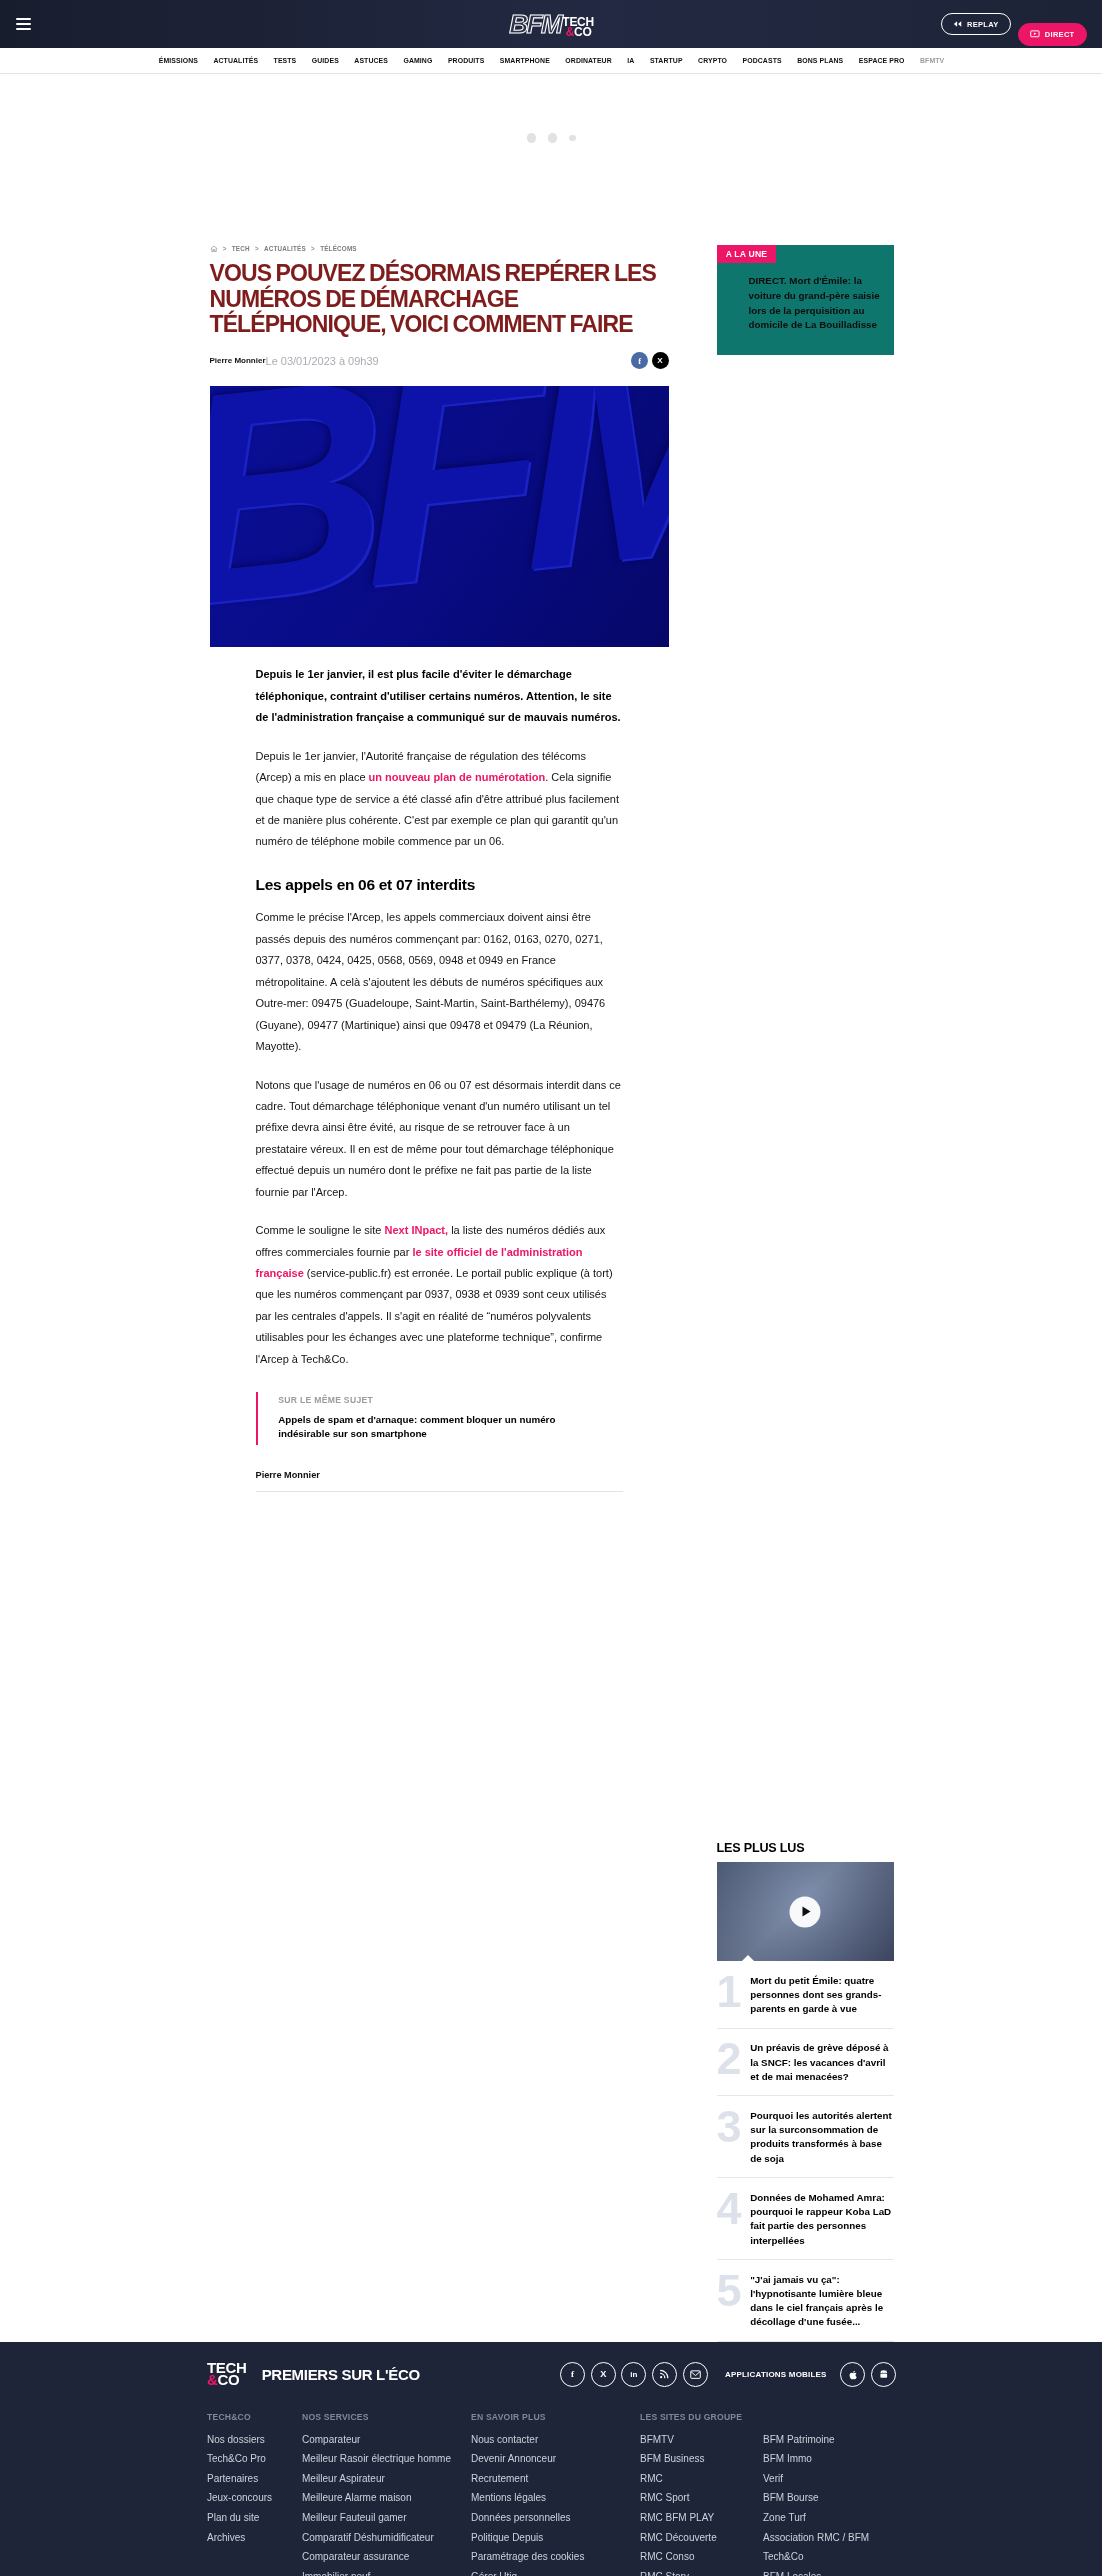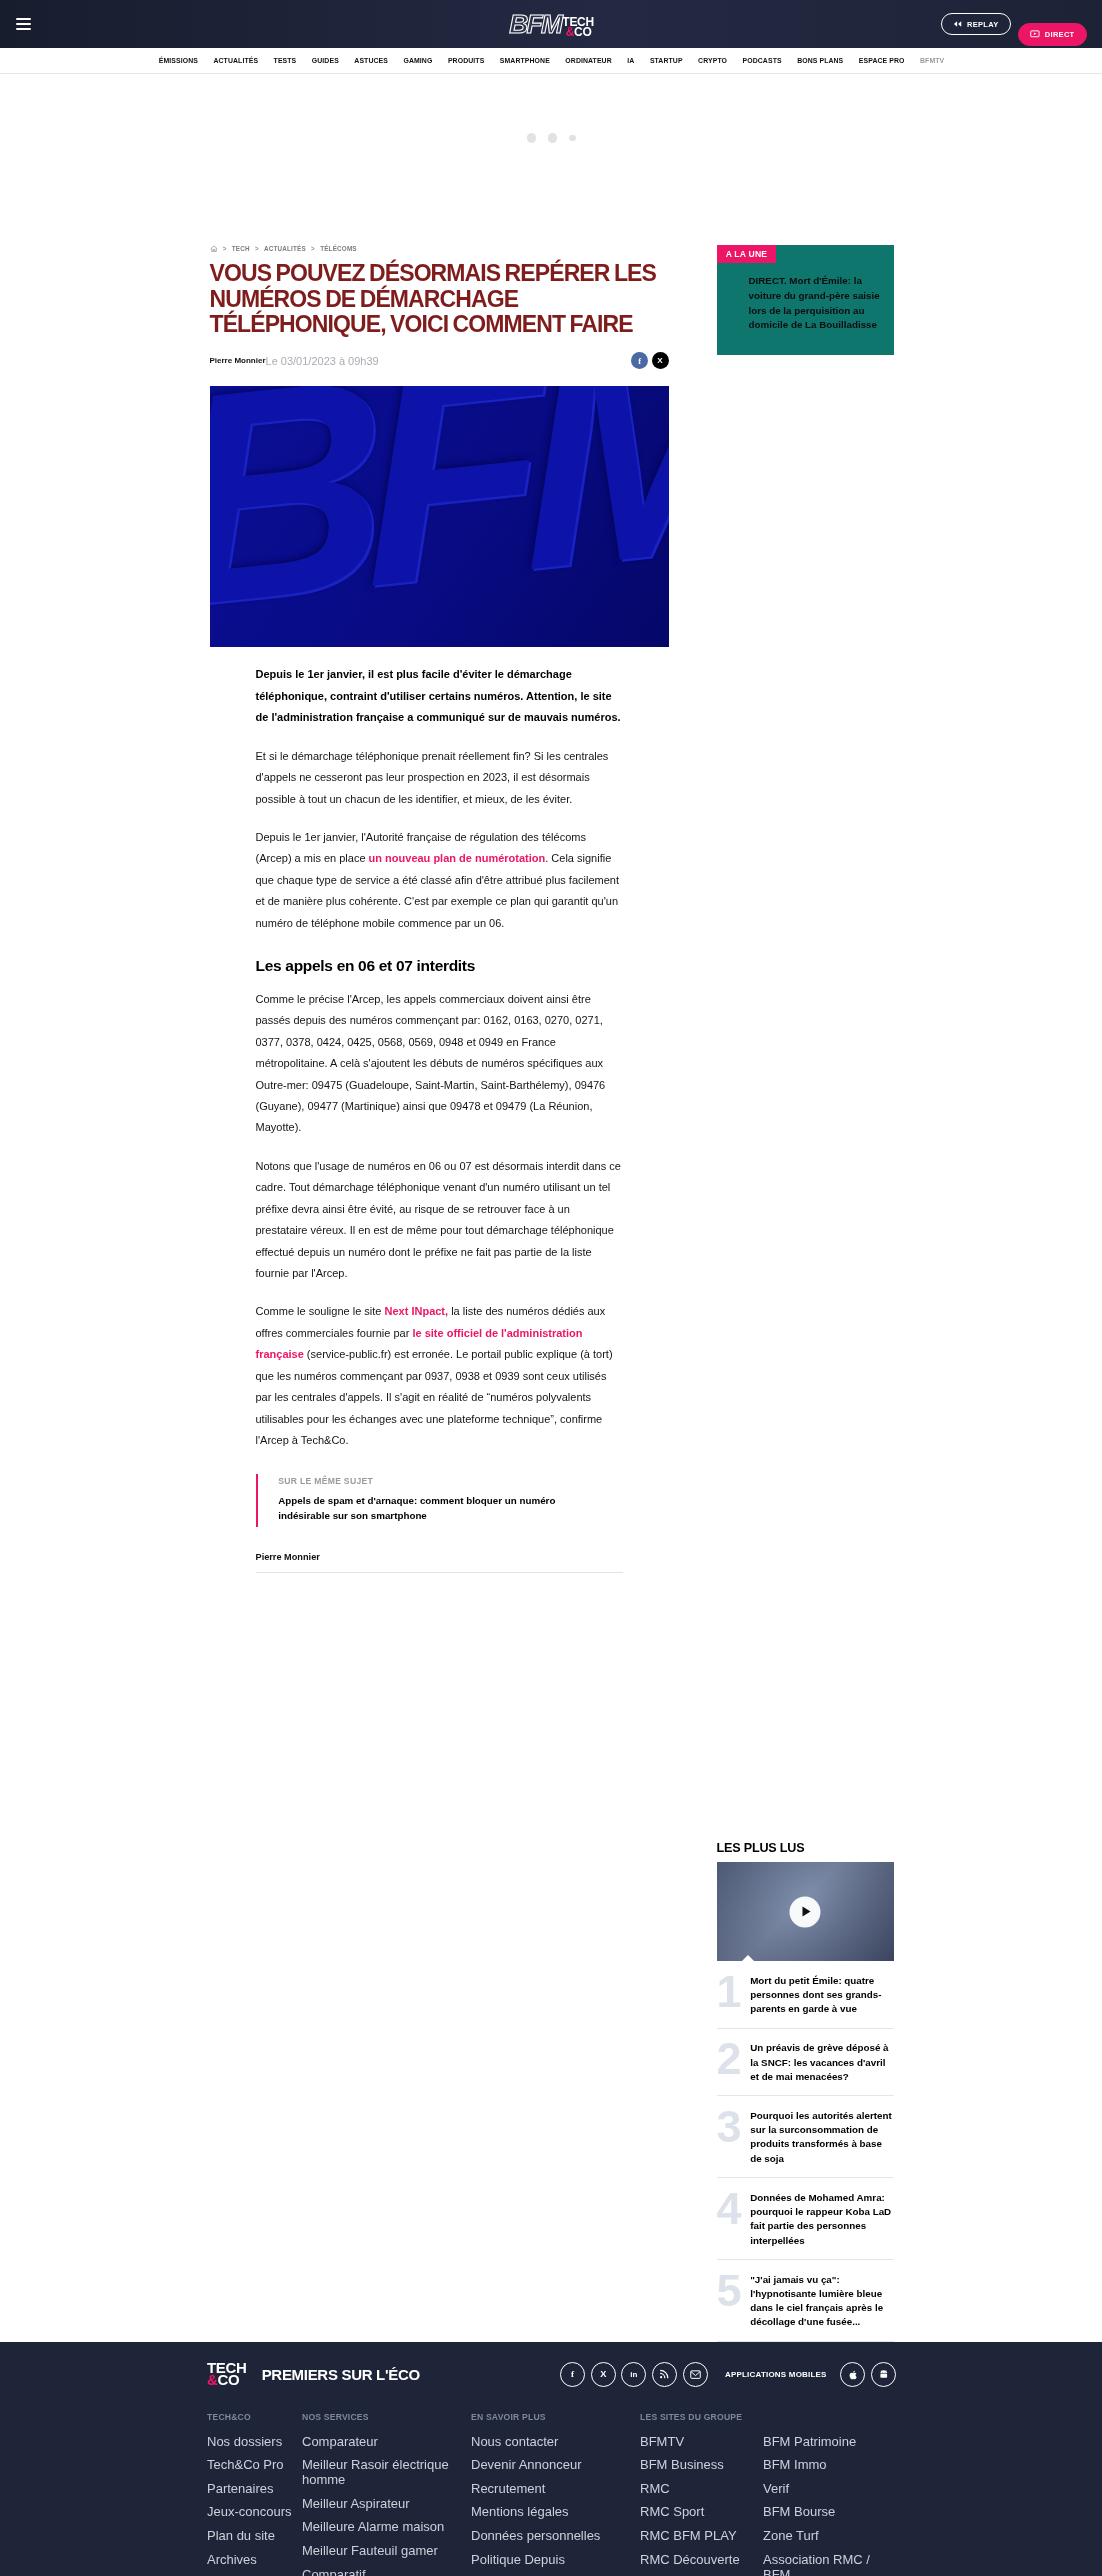--- a/index.html
+++ b/index.html
@@ -91,21 +91,21 @@
   .f-logo .amp { color:#ed1566; }
   .f-tagline { font-size:15px; font-weight:900; letter-spacing:-0.3px; margin-left:15px; text-transform:uppercase; }
   .f-social { margin-left:auto; display:flex; align-items:center; gap:5.7px; }
   .s-circ { width:25px; height:25px; border-radius:50%; border:0.9px solid #fff; display:flex; align-items:center; justify-content:center; color:#fff; font-weight:800; font-size:9.2px; cursor:pointer; background:transparent; }
   .s-circ.fbf { font-family:"Liberation Serif", serif; }
   .s-circ.inin { font-size:8px; }
   .apps-label { font-size:8px; font-weight:800; letter-spacing:0.2px; margin:0 8px 0 11.5px; }
   .f-cols { display:flex; margin-top:25px; }
   .f-col h4 { font-size:8.6px; font-weight:800; color:#7e879b; letter-spacing:0.2px; margin-bottom:11.5px; }
   .f-col ul { list-style:none; }
-  .f-col li { font-size:13px; color:#ccd1dc; margin-bottom:8.6px; cursor:pointer; }
+  .f-col li { font-size:10px; color:#ccd1dc; margin-bottom:8.6px; cursor:pointer; }
   .f-col.c1 { width:95px; }
   .f-col.c2 { width:169px; }
   .f-col.c3 { width:169px; }
   .f-col.c4 { width:256px; }
   .g-lists { display:flex; }
   .g-lists ul { width:123px; }
   svg.ic { display:block; }
 </style>
 </head>
 <body>
@@ -193,21 +193,20 @@
         <span class="circ fb">f</span>
         <span class="circ xx">X</span>
       </span>
     </div>
     <div class="hero">
       <span class="bfm3d">BFM</span>
     </div>
     <div class="article-body">
       <p class="chapo">Depuis le 1er janvier, il est plus facile d'éviter le démarchage téléphonique, contraint d'utiliser certains numéros. Attention, le site de l'administration française a communiqué sur de mauvais numéros.</p>
       <div id="article-blocks">
-          <p class="bp"><span>Et si le démarchage téléphonique prenait réellement fin? Si les centrales d'appels ne cesseront pas leur prospection en 2023, il est désormais possible à tout un chacun de les identifier, et mieux, de les éviter.</span></p>
           <p class="bp"><span>Depuis le 1er janvier, l'Autorité française de régulation des télécoms (Arcep) a mis en place </span><span class="link">un nouveau plan de numérotation</span><span>. Cela signifie que chaque type de service a été classé afin d'être attribué plus facilement et de manière plus cohérente. C'est par exemple ce plan qui garantit qu'un numéro de téléphone mobile commence par un 06.</span></p>
           <h2>Les appels en 06 et 07 interdits</h2>
           <p class="bp"><span>Comme le précise l'Arcep, les appels commerciaux doivent ainsi être passés depuis des numéros commençant par: 0162, 0163, 0270, 0271, 0377, 0378, 0424, 0425, 0568, 0569, 0948 et 0949 en France métropolitaine. A celà s'ajoutent les débuts de numéros spécifiques aux Outre-mer: 09475 (Guadeloupe, Saint-Martin, Saint-Barthélemy), 09476 (Guyane), 09477 (Martinique) ainsi que 09478 et 09479 (La Réunion, Mayotte).</span></p>
           <p class="bp"><span>Notons que l'usage de numéros en 06 ou 07 est désormais interdit dans ce cadre. Tout démarchage téléphonique venant d'un numéro utilisant un tel préfixe devra ainsi être évité, au risque de se retrouver face à un prestataire véreux. Il en est de même pour tout démarchage téléphonique effectué depuis un numéro dont le préfixe ne fait pas partie de la liste fournie par l'Arcep.</span></p>
           <p class="bp"><span>Comme le souligne le site </span><span class="link">Next INpact,</span><span> la liste des numéros dédiés aux offres commerciales fournie par </span><span class="link">le site officiel de l'administration française</span><span> (service-public.fr) est erronée. Le portail public explique (à tort) que les numéros commençant par 0937, 0938 et 0939 sont ceux utilisés par les centrales d'appels. Il s'agit en réalité de “numéros polyvalents utilisables pour les échanges avec une plateforme technique”, confirme l'Arcep à Tech&amp;Co.</span></p>
           <div class="related">
             <div class="rlabel">SUR LE MÊME SUJET</div>
             <div class="rtitle">Appels de spam et d'arnaque: comment bloquer un numéro indésirable sur son smartphone</div>
           </div>
         </div>

